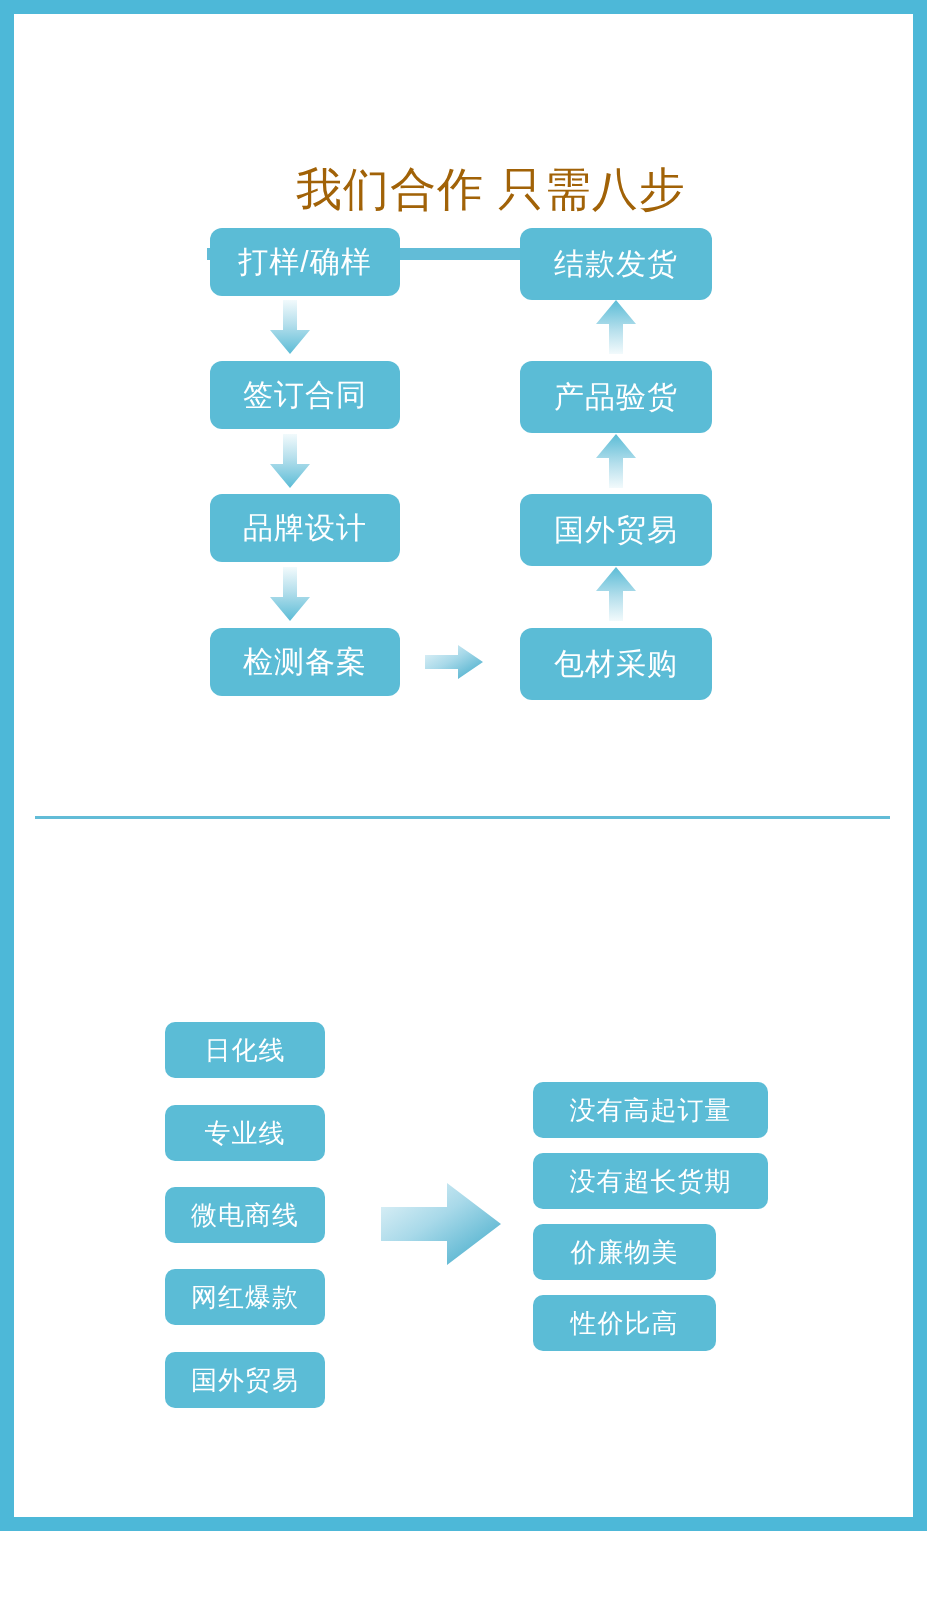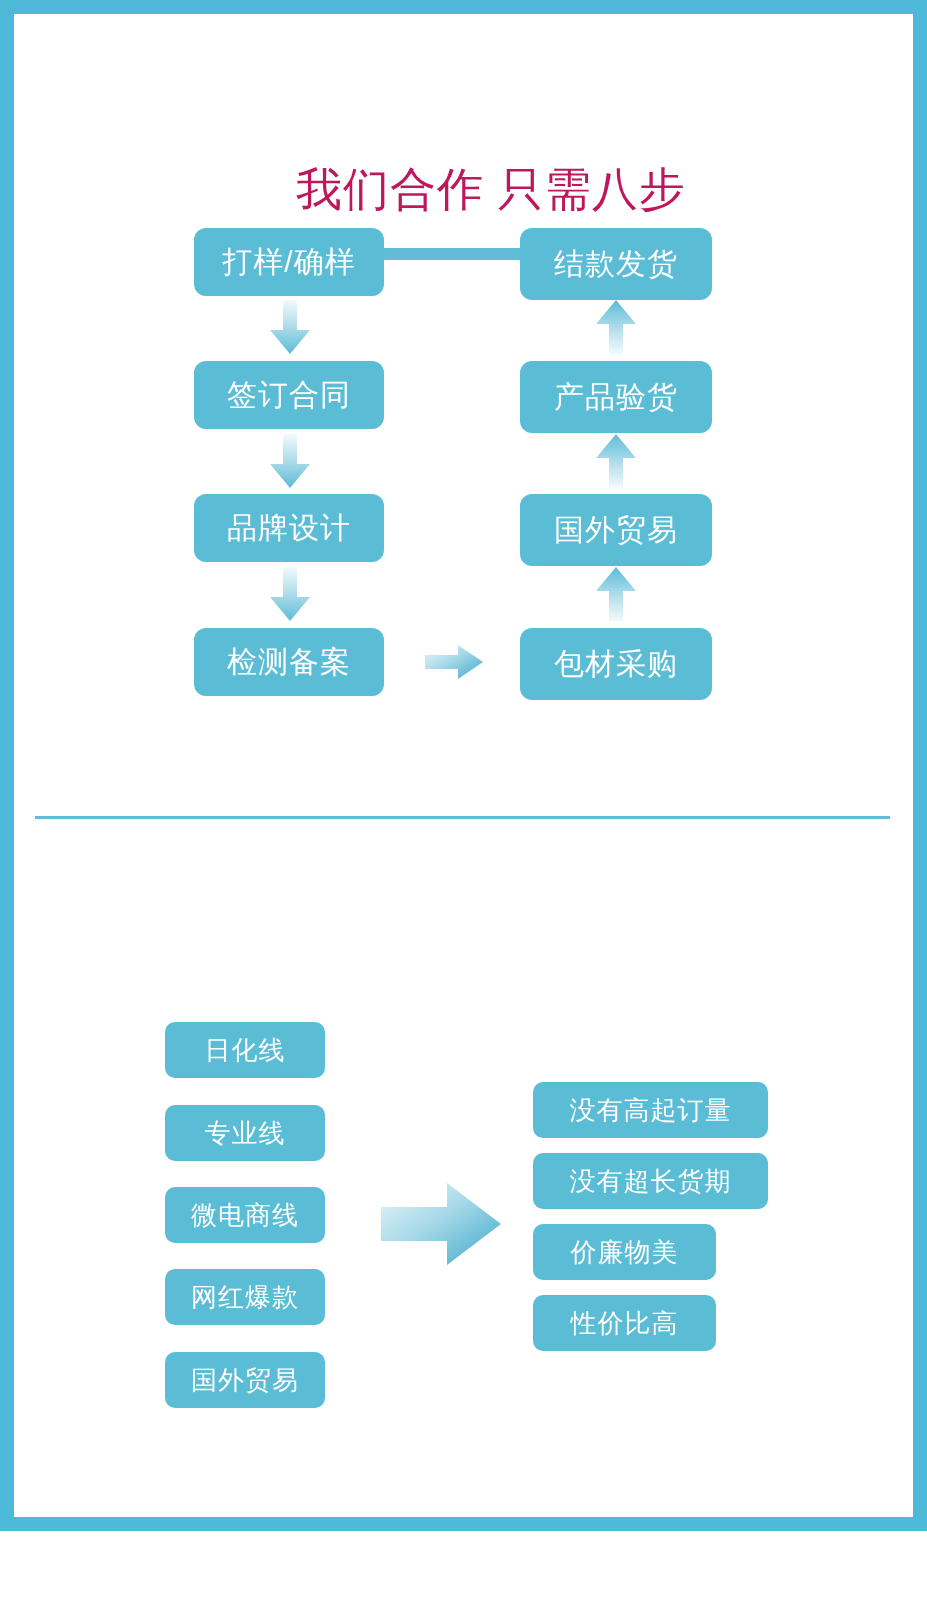--- a/index.html
+++ b/index.html
@@ -42,21 +42,21 @@
     position: absolute;
     left: 0;
     width: 899px;
     text-align: center;
   }
   .title {
     position: relative;
     display: inline-block;
     font-size: 46px;
     font-weight: 400;
-    color: #be185d;
+    color: #a16207;
     letter-spacing: 1px;
     line-height: 1;
     white-space: pre;
   }
   .title .bar {
     position: absolute;
     left: -6px;
     right: -6px;
     bottom: -2px;
     height: 12px;
@@ -79,21 +79,21 @@
     border-radius: 12px;
     color: #ffffff;
     font-size: 30px;
     line-height: 1;
     display: flex;
     align-items: center;
     justify-content: center;
     letter-spacing: 1px;
     white-space: pre;
   }
-  .col-left  { left: 194px; width: 190px; height: 68px; }
+  .col-left  { left: 210px; width: 190px; height: 68px; }
   .col-right { left: 520px; width: 192px; height: 72px; }
 
   
   .arr-down {
     position: absolute;
     width: 40px;
     height: 54px;
   }
   .arr-up {
     position: absolute;

